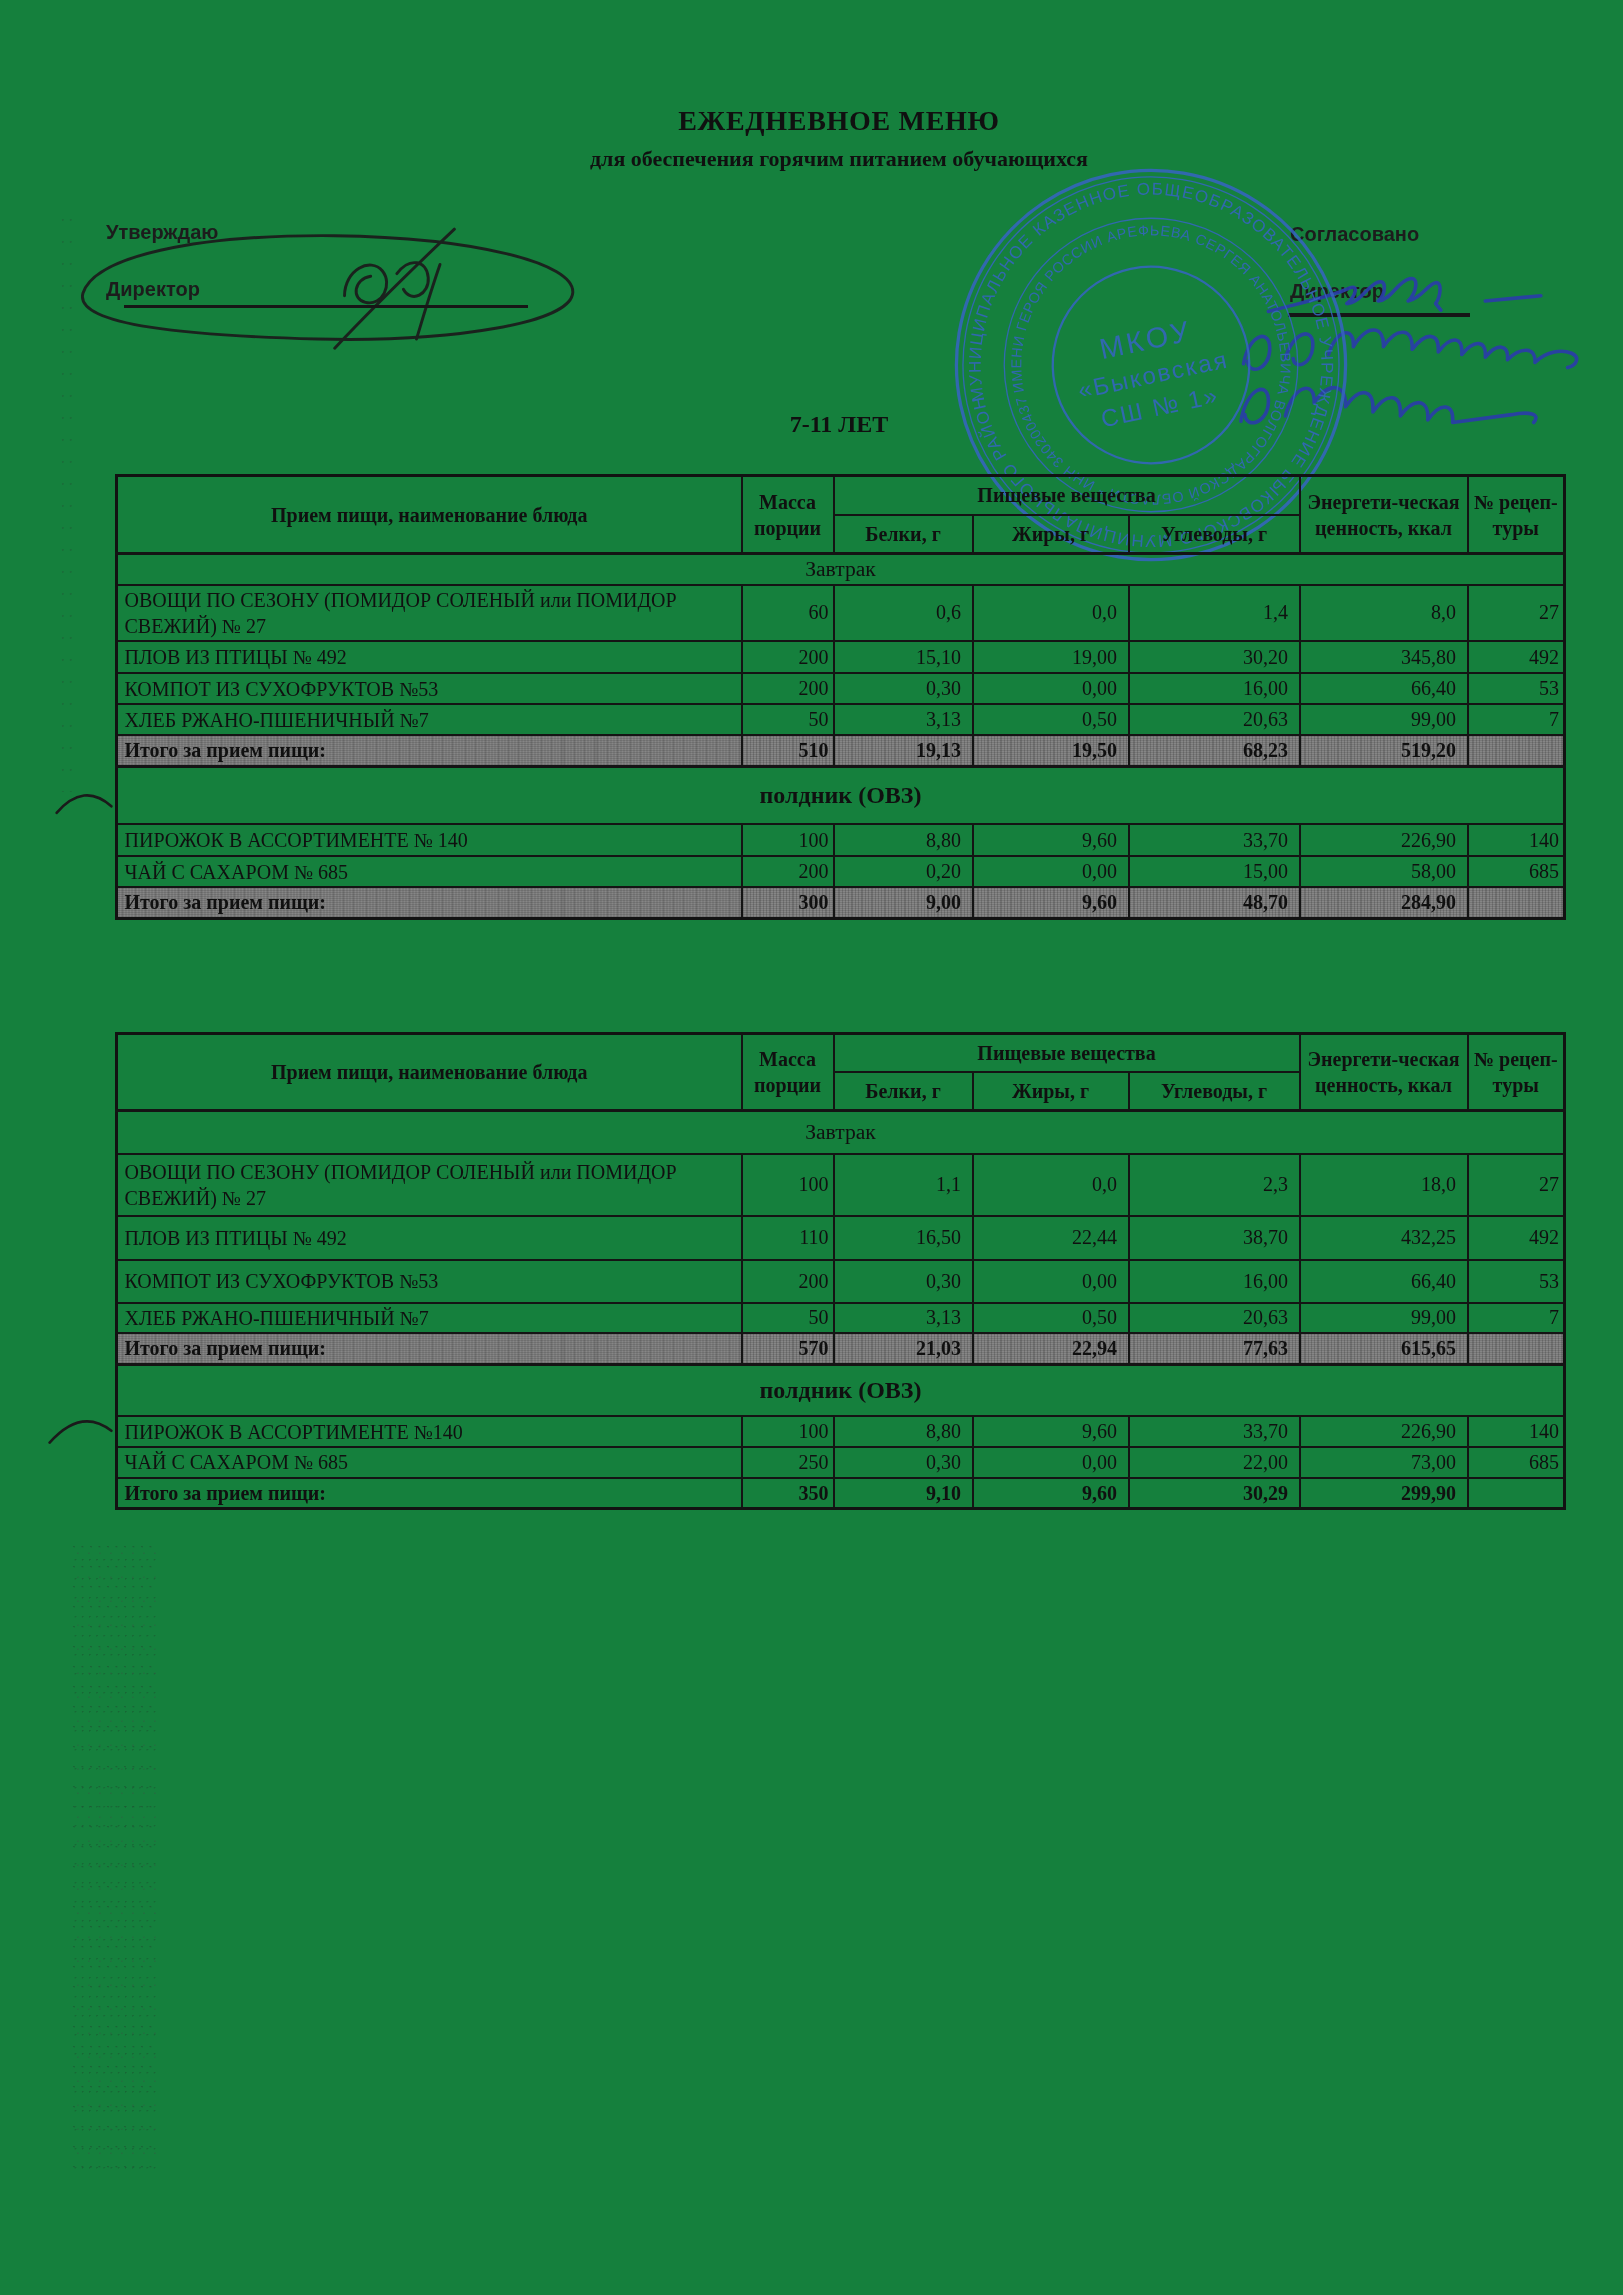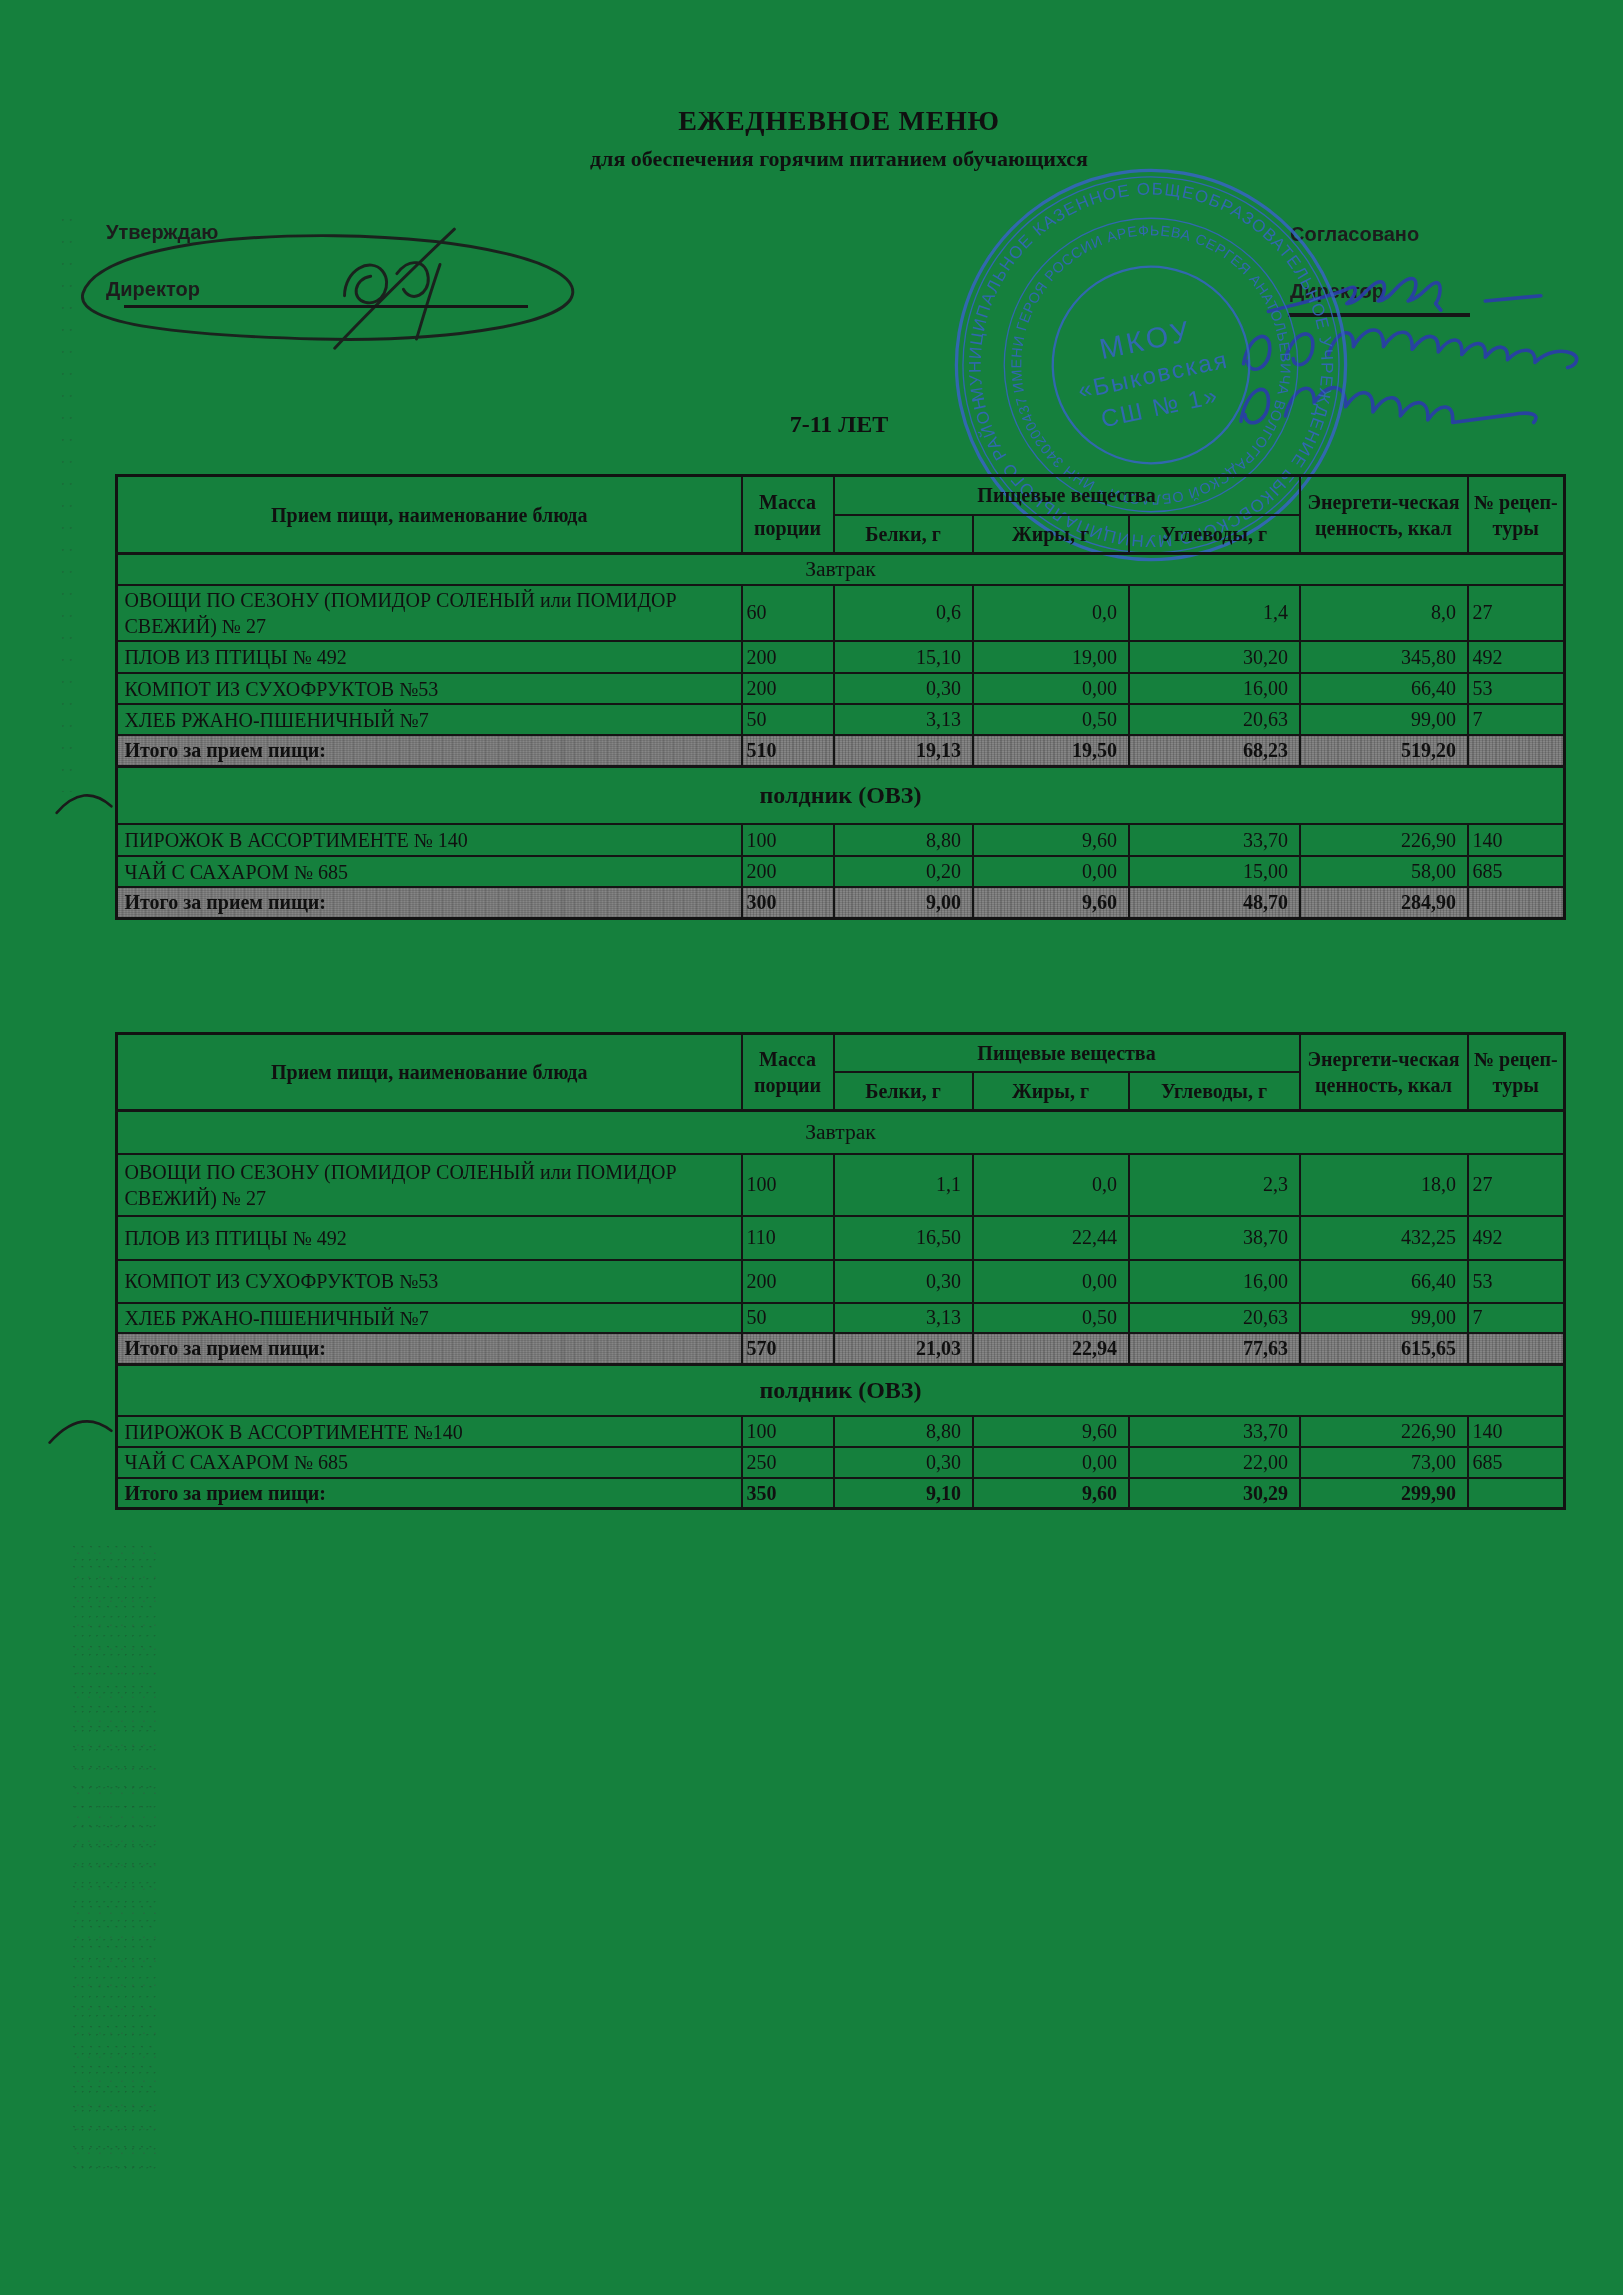--- a/index.html
+++ b/index.html
@@ -33,21 +33,21 @@
   .stamp text{font-family:"Liberation Sans","DejaVu Sans",sans-serif;}
   
   table.menu{position:absolute;left:115px;border-collapse:collapse;table-layout:fixed;
     width:1448px;font-size:20px;background:transparent;border:3.3px solid #121212;}
   .menu-1{top:474px}
   .menu-2{top:1032px}
   .menu th,.menu td{border:2px solid #141414;vertical-align:middle;padding:1.3px 3.9px;}
   .menu th{font-weight:bold;text-align:center;white-space:pre-line;line-height:1.3;}
   td.c-name{text-align:left;padding-left:6.5px;line-height:1.3;}
   td.num{text-align:right;padding-right:10.5px;}
-  td.ctr{text-align:left;}
+  td.ctr{text-align:right;}
   tr.meal td{text-align:center;font-size:21.6px;border-top-width:3.3px;border-bottom-width:2.6px;}
   tr.meal.snack td{font-weight:bold;font-size:24px;}
   tr.total td{font-weight:bold;}
   tr.total.shaded td{
     background-color:#a2a2a2;
     background-image:
       repeating-linear-gradient(0deg, rgba(20,20,20,.30) 0 0.7px, rgba(250,250,250,.22) 0.7px 1.3px, rgba(45,45,45,.24) 1.3px 2px),
       repeating-linear-gradient(90deg, rgba(0,0,0,.16) 0 1.3px, transparent 1.3px 3.3px);
   }
   

